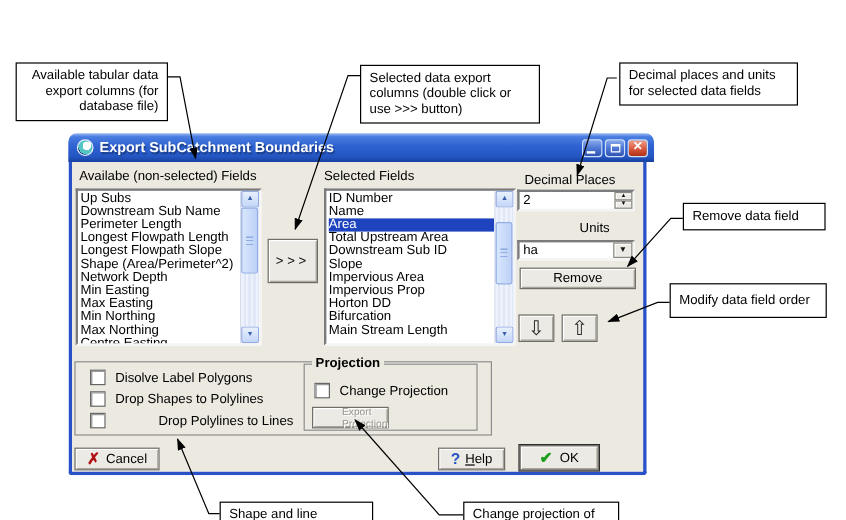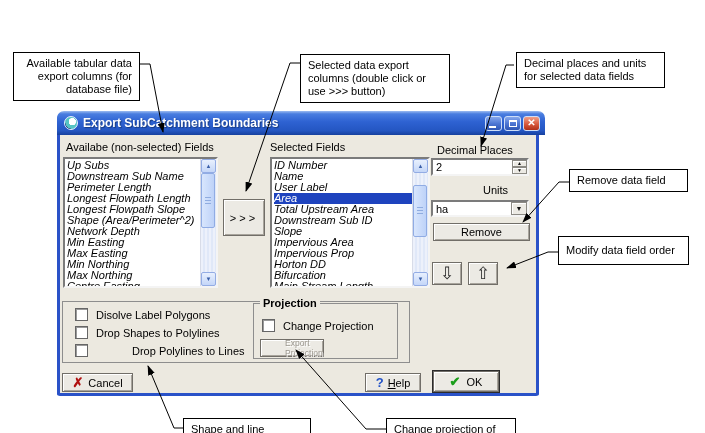--- a/index.html
+++ b/index.html
@@ -33,21 +33,21 @@
   .glyph-min { position:absolute; left:3px; bottom:2px; width:7px; height:2px; background:#fff; }
   .glyph-max { width:8px; height:7px; border:1px solid #fff; border-top-width:2px; }
   .glyph-close { color:#fff; font-size:10px; font-weight:bold; line-height:1; }
 
   .client { position:absolute; left:0; top:23px; right:0; bottom:0; }
 
   .lbl { position:absolute; font-size:11px; color:#000; white-space:nowrap; }
 
   
   .lb { position:absolute; background:#fff; border:2px solid; border-color:#7B7B7B #F4F4F4 #F4F4F4 #7B7B7B;
-        display:flex; overflow:hidden;font-style:italic; }
+        display:flex; overflow:hidden; }
   .lb-items { flex:1 1 auto; overflow:hidden; padding:1px 0 0 2px; }
   .lb-item { font-size:11px; line-height:11px; height:11px; white-space:nowrap; color:#000; }
   .lb-item.sel { background:#1E43BE; color:#fff; }
 
   
   .sb { flex:0 0 16px; width:16px; display:flex; flex-direction:column; background:#F0F4FC; border-left:1px solid #D8DCE8; }
   .sb-btn { height:14px; flex:0 0 14px; border:1px solid #93ACE4; border-radius:2px;
             background:linear-gradient(180deg,#E8F0FE 0%,#C4D6F8 100%);
             display:flex; align-items:center; justify-content:center;
             font-size:6px; color:#3A5FA8; line-height:1; }
@@ -176,21 +176,20 @@
       </div>
 
       <div class="btn3d transfer-btn" style="left:163px; top:64px; width:42px; height:37px;">&gt;&gt;&gt;</div>
 
       <div class="lbl" style="left:210px; top:6px;">Selected Fields</div>
 
       <div class="lb" style="left:210px; top:22px; width:160px; height:131px;">
         <div class="lb-items">
             <div class="lb-item">ID Number</div>
             <div class="lb-item">Name</div>
-            <div class="lb-item">User Label</div>
             <div class="lb-item sel">Area</div>
             <div class="lb-item">Total Upstream Area</div>
             <div class="lb-item">Downstream Sub ID</div>
             <div class="lb-item">Slope</div>
             <div class="lb-item">Impervious Area</div>
             <div class="lb-item">Impervious Prop</div>
             <div class="lb-item">Horton DD</div>
             <div class="lb-item">Bifurcation</div>
             <div class="lb-item">Main Stream Length</div>
           </div>

